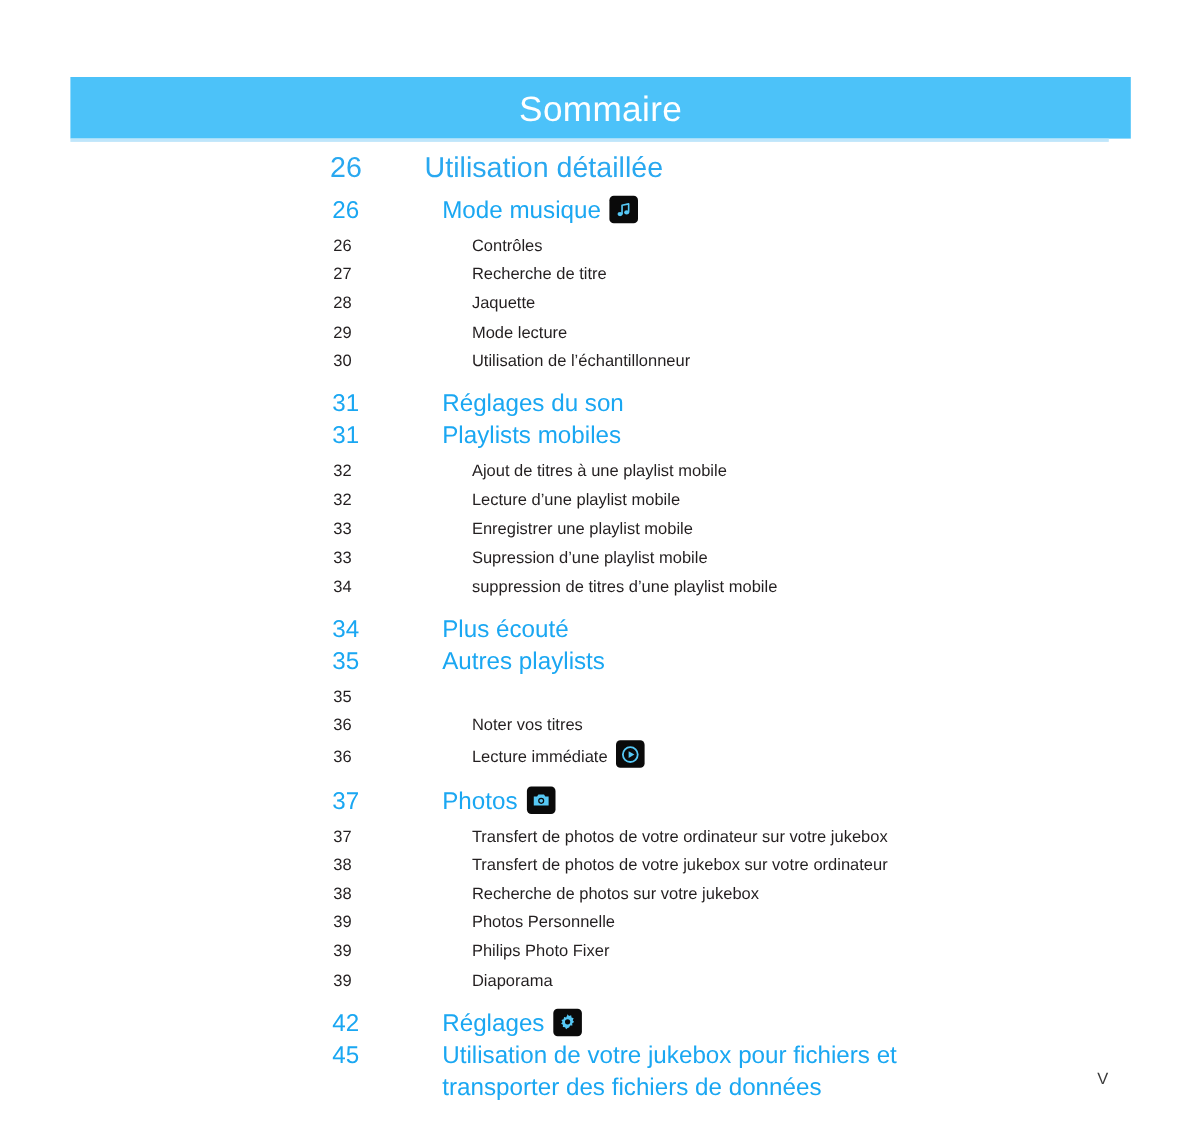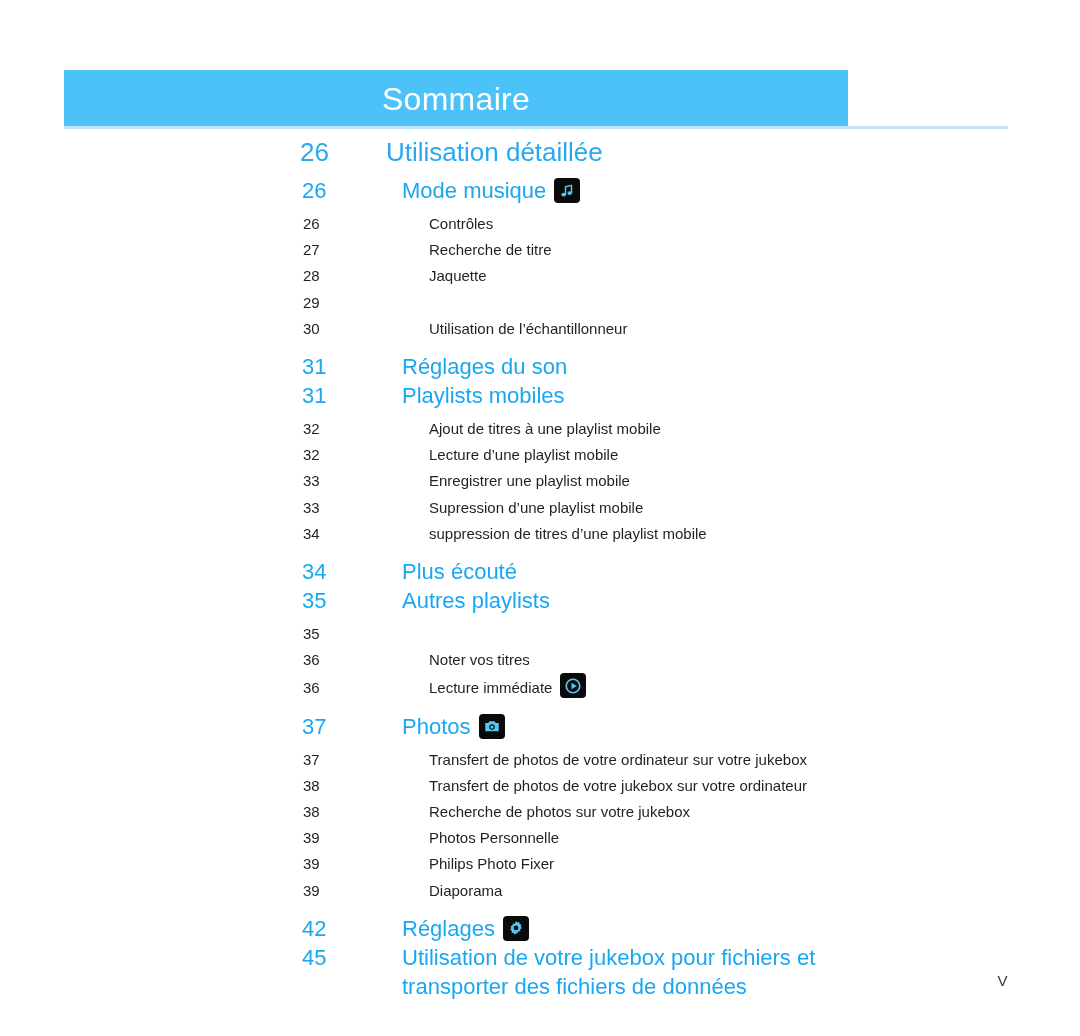--- a/index.html
+++ b/index.html
@@ -20,21 +20,21 @@
   .page {
     position: absolute;
     inset: 0;
   }
 
   
   .header-band {
     position: absolute;
     left: 64px;
     top: 70px;
-    width: 784px;
+    width: 964px;
     height: 56px;
     background: #4cc2f9;
     box-sizing: border-box;
   }
   .header-underline {
     position: absolute;
     left: 64px;
     top: 126px;
     width: 944px;
     height: 3px;
@@ -180,20 +180,21 @@
         <div class="row lvl3">
           <span class="num">27</span>
           <span class="label"><span>Recherche de titre</span></span>
         </div>
         <div class="row lvl3">
           <span class="num">28</span>
           <span class="label"><span>Jaquette</span></span>
         </div>
         <div class="row lvl3">
           <span class="num">29</span>
+          <span class="label"><span>Mode lecture</span></span>
         </div>
         <div class="row lvl3">
           <span class="num">30</span>
           <span class="label"><span>Utilisation de l’échantillonneur</span></span>
         </div>
         <div class="gap-md"></div>
         <div class="row lvl2">
           <span class="num">31</span>
           <span class="label"><span>Réglages du son</span></span>
         </div>

